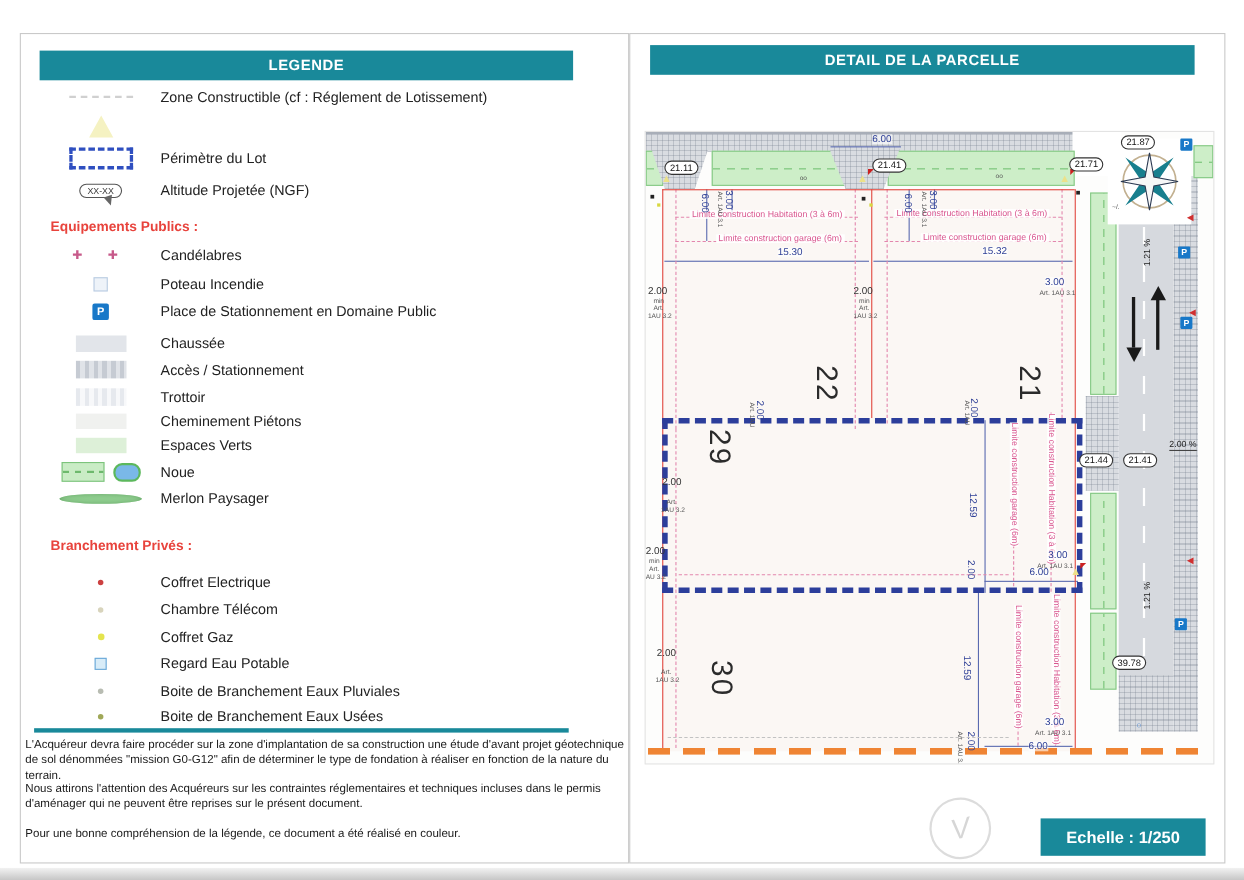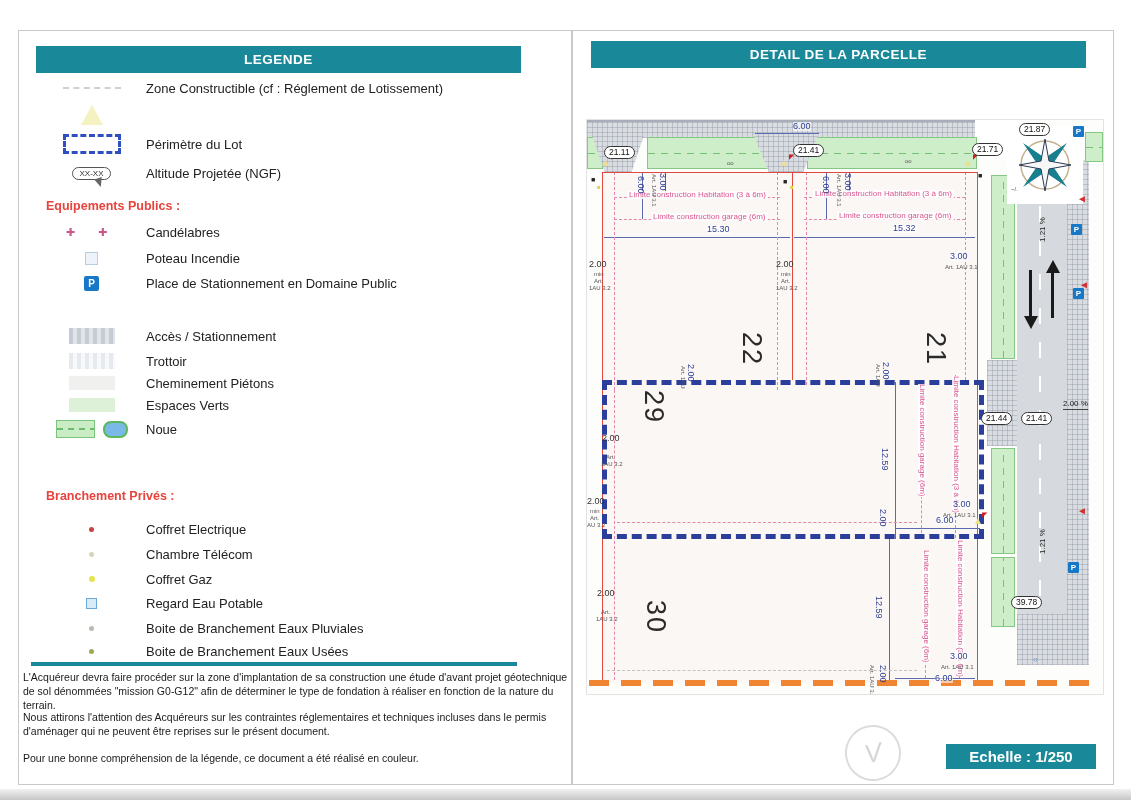--- a/index.html
+++ b/index.html
@@ -136,20 +136,26 @@
             <div class="ic-fire-hydrant"></div>
           </div>
           <div class="lab">Poteau Incendie</div>
         </div>
         <div class="lrow" style="top: 242px;">
           <div class="ico">
             <div class="ic-parking-p">P</div>
           </div>
           <div class="lab">Place de Stationnement en Domaine Public</div>
         </div>
+        <div class="lrow" style="top: 271px;">
+          <div class="ico">
+            <div class="ic-swatch-road"></div>
+          </div>
+          <div class="lab">Chaussée</div>
+        </div>
         <div class="lrow" style="top: 295px;">
           <div class="ico">
             <div class="ic-swatch-access"></div>
           </div>
           <div class="lab">Accès / Stationnement</div>
         </div>
         <div class="lrow" style="top: 320px;">
           <div class="ico">
             <div class="ic-swatch-sidewalk"></div>
           </div>
@@ -165,20 +171,26 @@
           <div class="ico">
             <div class="ic-swatch-green"></div>
           </div>
           <div class="lab">Espaces Verts</div>
         </div>
         <div class="lrow" style="top: 388px;">
           <div class="ico">
             <div class="ic-noue"></div>
           </div>
           <div class="lab">Noue</div>
+        </div>
+        <div class="lrow" style="top: 412px;">
+          <div class="ico">
+            <div class="ic-merlon"></div>
+          </div>
+          <div class="lab">Merlon Paysager</div>
         </div>
         <div class="lrow" style="top: 488px;">
           <div class="ico">
             <div class="ic-dot-red"></div>
           </div>
           <div class="lab">Coffret Electrique</div>
         </div>
         <div class="lrow" style="top: 513px;">
           <div class="ico">
             <div class="ic-dot-telecom"></div>
@@ -379,17 +391,17 @@
         <div class="ann flagr" style="left: 395px; top: 391px;">◤</div>
         <div class="ann blk" style="left: 4px; top: 56px;">■</div>
         <div class="ann blk" style="left: 196px; top: 58px;">■</div>
         <div class="ann blk" style="left: 391px; top: 52px;">■</div>
         <div class="ann ydot" style="left: 10px; top: 64px;">■</div>
         <div class="ann ydot" style="left: 203px; top: 64px;">■</div>
         <div class="ann bcirc" style="left: 446px; top: 536px;">○</div>
       </div>
 
     <div class="wm" style="left:272px;top:694px;">V</div>
-    <div class="scalebox" style="left:373px;top:713px;width:150px;height:25px;">Echelle : 1/250</div>
+    <div class="scalebox" style="left:373px;top:713px;width:150px;height:34px;">Echelle : 1/250</div>
   </div>
 
   <div class="scanbar"></div>
 </div>
 
 </body></html>

